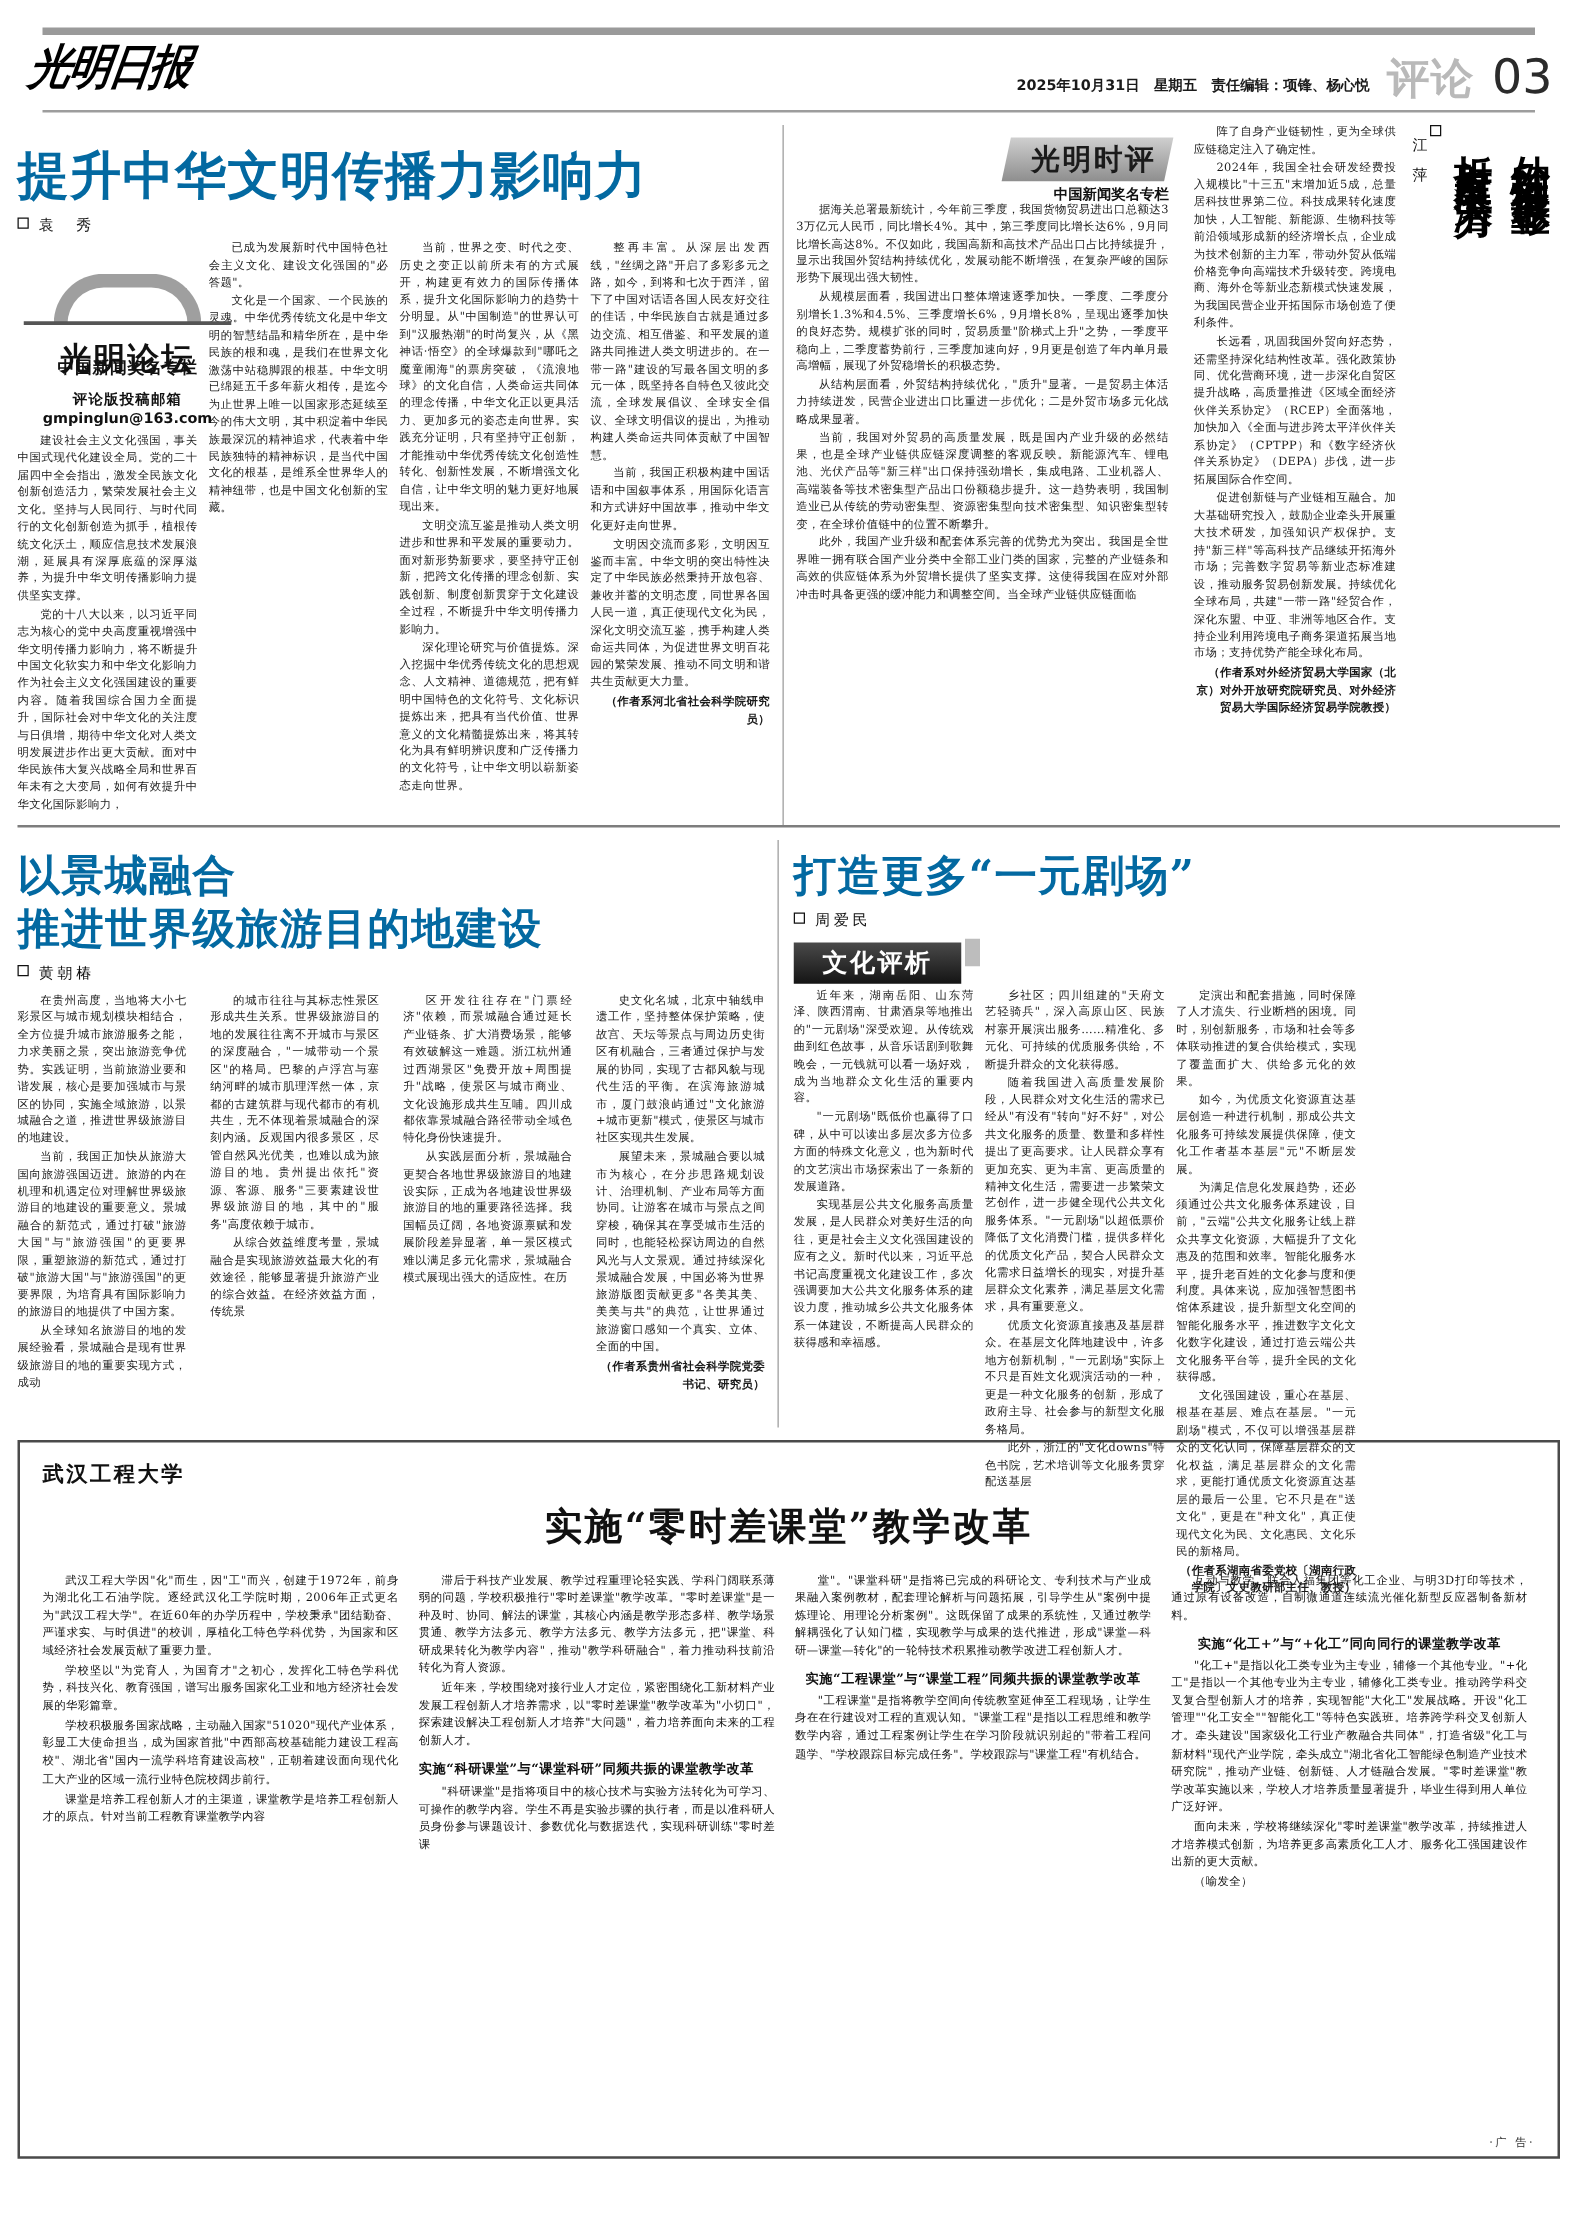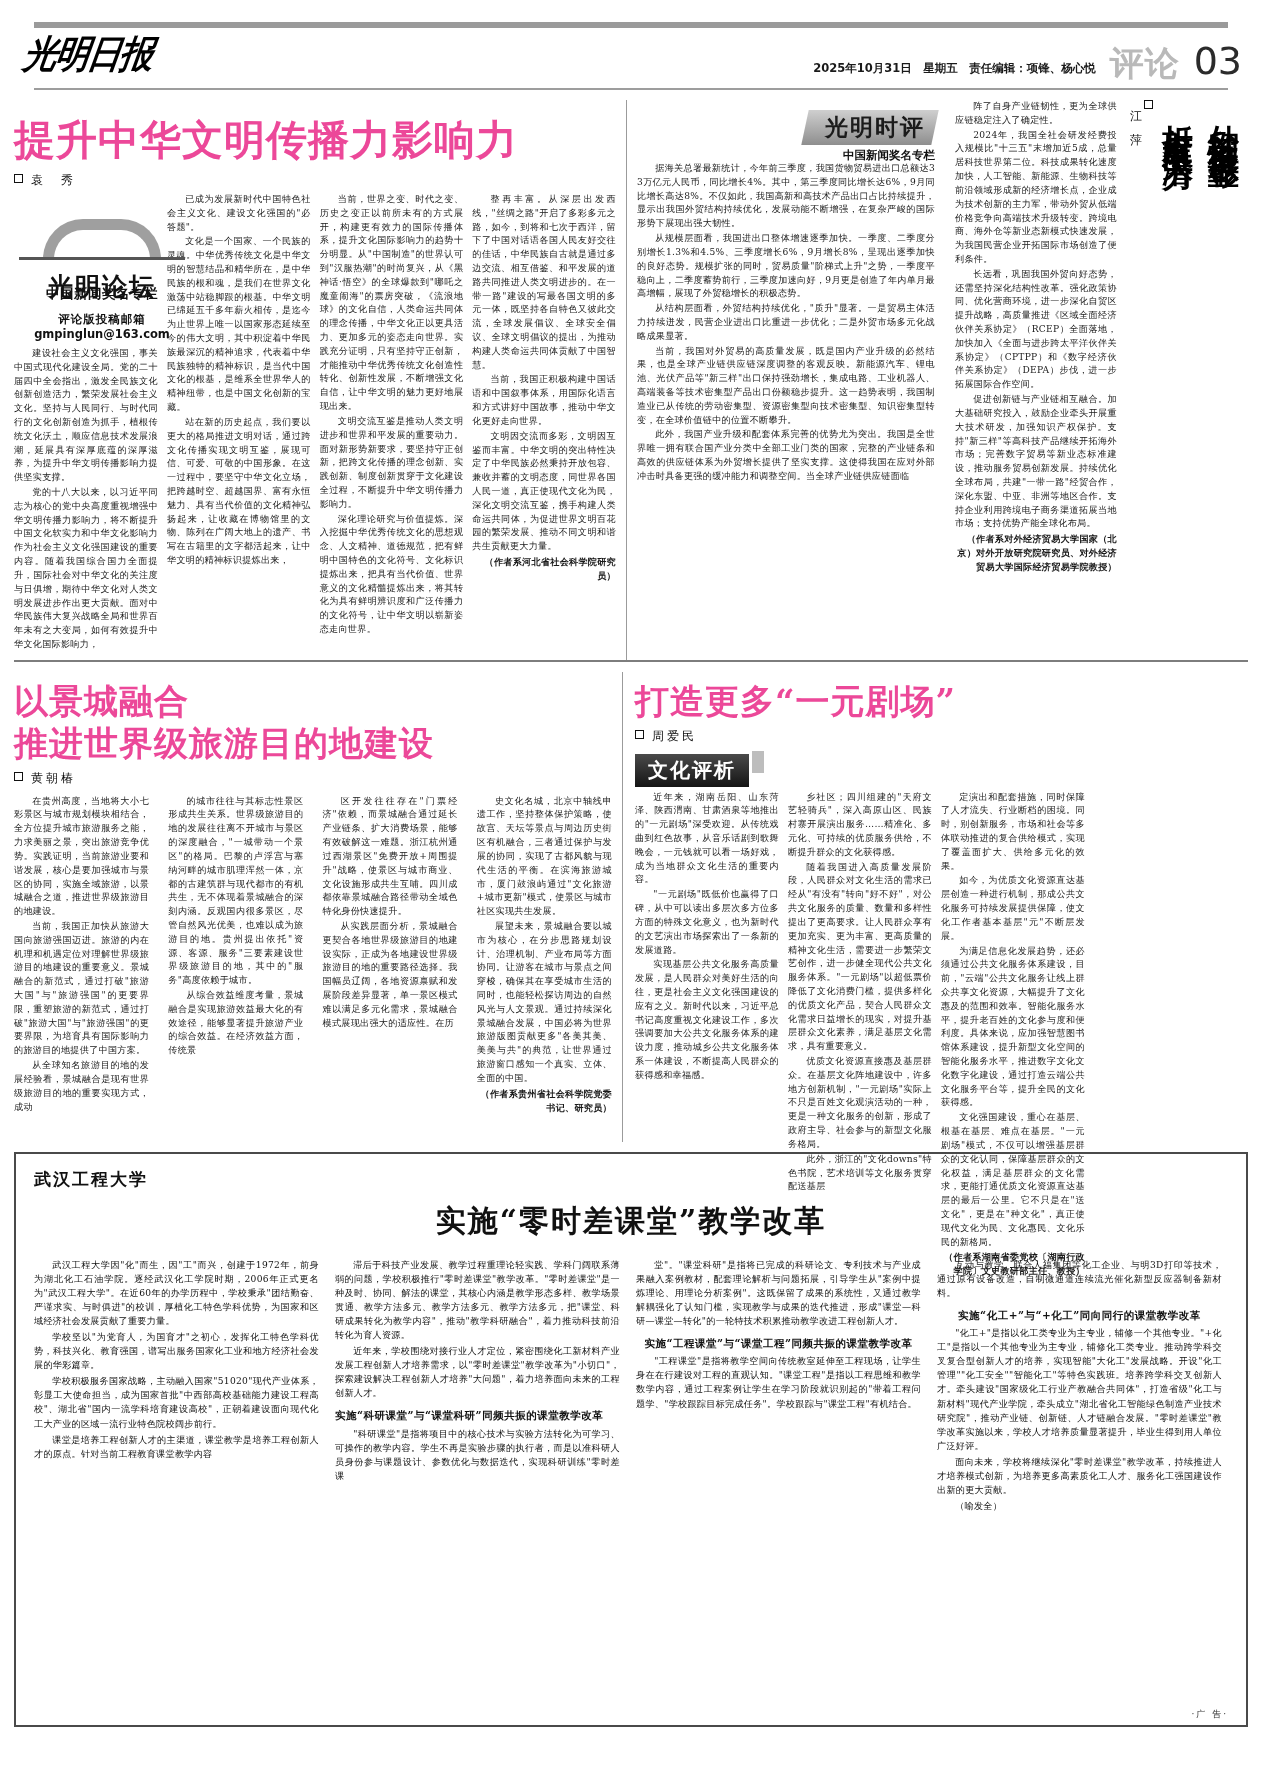--- a/index.html
+++ b/index.html
@@ -42,21 +42,21 @@
     font-size: 38px; font-weight: 400; color: #2b2b2b; line-height: 1;
   }
   .mast-rule { height: 2px; background: #9d9d9d; margin: 2px 20px 0 20px; }
 
   
   .hrule { height: 1.5px; background: #7d7d7d; }
   .vrule { width: 1px; background: #9b9b9b; }
 
   .headline {
     font-family: "DejaVu Serif", "Liberation Serif", serif;
-    font-weight: 700; color: #ec4899; line-height: 1.12;
+    font-weight: 700; color: #0369a1; line-height: 1.12;
     letter-spacing: 1px;
   }
   .byline {
     font-size: 12px; letter-spacing: 3px; color: #111;
     margin-top: 8px; font-family: "DejaVu Serif","Liberation Serif",serif;
   }
   .byline .box { display:inline-block; width:9px; height:9px; border:1.4px solid #111; margin-right:8px; vertical-align:1px; }
 
   .body-col {
     font-size: 9.1px; line-height: 1.52; text-align: justify;
@@ -142,21 +142,21 @@
   #z2-right{ width: 620px; padding-left: 12px; }
   .h2-main { font-size: 34px; margin-top: 10px; }
   .z2-cols { display:flex; gap: 19px; margin-top: 8px; }
   .z2-cols .c { width: 144px; }
   .z2r-cols { display:flex; gap: 9px; margin-top: 6px; }
   .z2r-cols .c { width: 144px; }
 
   .banner3 { margin: 6px 0 2px 0; height: 34px; position: relative; }
   .banner3 .slab {
     display:inline-block; background: linear-gradient(180deg,#4a4a4a,#141414);
-    padding: 3px 13px; 
+    padding: 3px 23px; 
   }
   .banner3 .slab span {
     font-size: 20px; font-weight: 700; color: #fff; letter-spacing: 2px;
     font-family: "DejaVu Serif","Liberation Serif",serif;
   }
   .banner3 .tick { display:inline-block; width:12px; height:22px; background:#bdbdbd; margin-left:3px; vertical-align:4px;}
 
   
   #adbox {
     border: 2px solid #4a4a4a; margin-top: 10px; height: 575px;
@@ -208,21 +208,20 @@
             <div class="logo-mail2">gmpinglun@163.com</div>
           </div>
           <div class="body-col">
               <p>建设社会主义文化强国，事关中国式现代化建设全局。党的二十届四中全会指出，激发全民族文化创新创造活力，繁荣发展社会主义文化。坚持与人民同行、与时代同行的文化创新创造为抓手，植根传统文化沃土，顺应信息技术发展浪潮，延展具有深厚底蕴的深厚滋养，为提升中华文明传播影响力提供坚实支撑。</p>
               <p>党的十八大以来，以习近平同志为核心的党中央高度重视增强中华文明传播力影响力，将不断提升中国文化软实力和中华文化影响力作为社会主义文化强国建设的重要内容。随着我国综合国力全面提升，国际社会对中华文化的关注度与日俱增，期待中华文化对人类文明发展进步作出更大贡献。面对中华民族伟大复兴战略全局和世界百年未有之大变局，如何有效提升中华文化国际影响力，</p>
             </div>
         </div>
         <div class="c body-col">
             <p>已成为发展新时代中国特色社会主义文化、建设文化强国的"必答题"。</p>
             <p>文化是一个国家、一个民族的灵魂。中华优秀传统文化是中华文明的智慧结晶和精华所在，是中华民族的根和魂，是我们在世界文化激荡中站稳脚跟的根基。中华文明已绵延五千多年薪火相传，是迄今为止世界上唯一以国家形态延续至今的伟大文明，其中积淀着中华民族最深沉的精神追求，代表着中华民族独特的精神标识，是当代中国文化的根基，是维系全世界华人的精神纽带，也是中国文化创新的宝藏。</p>
-            <p>站在新的历史起点，我们要以更大的格局推进文明对话，通过跨文化传播实现文明互鉴，展现可信、可爱、可敬的中国形象。在这一过程中，要坚守中华文化立场，把跨越时空、超越国界、富有永恒魅力、具有当代价值的文化精神弘扬起来，让收藏在博物馆里的文物、陈列在广阔大地上的遗产、书写在古籍里的文字都活起来，让中华文明的精神标识提炼出来，</p>
           </div>
         <div class="c body-col">
             <p>当前，世界之变、时代之变、历史之变正以前所未有的方式展开，构建更有效力的国际传播体系，提升文化国际影响力的趋势十分明显。从"中国制造"的世界认可到"汉服热潮"的时尚复兴，从《黑神话·悟空》的全球爆款到"哪吒之魔童闹海"的票房突破，《流浪地球》的文化自信，人类命运共同体的理念传播，中华文化正以更具活力、更加多元的姿态走向世界。实践充分证明，只有坚持守正创新，才能推动中华优秀传统文化创造性转化、创新性发展，不断增强文化自信，让中华文明的魅力更好地展现出来。</p>
             <p>文明交流互鉴是推动人类文明进步和世界和平发展的重要动力。面对新形势新要求，要坚持守正创新，把跨文化传播的理念创新、实践创新、制度创新贯穿于文化建设全过程，不断提升中华文明传播力影响力。</p>
             <p>深化理论研究与价值提炼。深入挖掘中华优秀传统文化的思想观念、人文精神、道德规范，把有鲜明中国特色的文化符号、文化标识提炼出来，把具有当代价值、世界意义的文化精髓提炼出来，将其转化为具有鲜明辨识度和广泛传播力的文化符号，让中华文明以崭新姿态走向世界。</p>
           </div>
         <div class="c body-col">
             <p>整再丰富。从深层出发西线，"丝绸之路"开启了多彩多元之路，如今，到将和七次于西洋，留下了中国对话语各国人民友好交往的佳话，中华民族自古就是通过多边交流、相互借鉴、和平发展的道路共同推进人类文明进步的。在一带一路"建设的写最各国文明的多元一体，既坚持各自特色又彼此交流，全球发展倡议、全球安全倡议、全球文明倡议的提出，为推动构建人类命运共同体贡献了中国智慧。</p>
             <p>当前，我国正积极构建中国话语和中国叙事体系，用国际化语言和方式讲好中国故事，推动中华文化更好走向世界。</p>
             <p>文明因交流而多彩，文明因互鉴而丰富。中华文明的突出特性决定了中华民族必然秉持开放包容、兼收并蓄的文明态度，同世界各国人民一道，真正使现代文化为民，深化文明交流互鉴，携手构建人类命运共同体，为促进世界文明百花园的繁荣发展、推动不同文明和谐共生贡献更大力量。</p>

